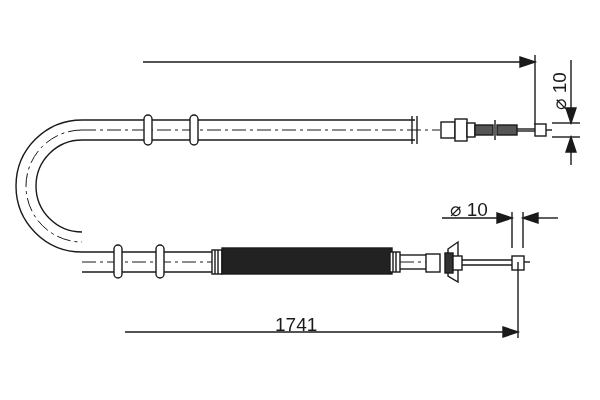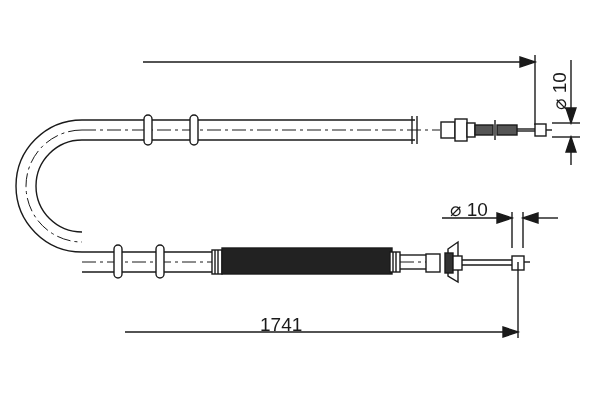--- a/index.html
+++ b/index.html
@@ -1,21 +1,21 @@
 <!DOCTYPE html>
 <html><head>
 <meta charset="utf-8">
 <style>
   html, body { margin: 0; padding: 0; background: #ffffff; }
   body { width: 600px; height: 400px; overflow: hidden; position: relative; }
   #drawing { position: absolute; left: 0; top: 0; }
   .label-text { position: absolute; font-family: "Liberation Sans", sans-serif; font-size: 19px; color: #1a1a1a; white-space: nowrap; }
   #dia-top { left: 548px; top: 60px; transform-origin: 0 0; transform: rotate(-90deg) translate(-50px, 0); }
   #dia-bottom { left: 450px; top: 198px; }
-  #length-label { left: 260px; top: 314px; }
+  #length-label { left: 275px; top: 314px; }
 </style>
 </head>
 <body>
 
 <svg id="drawing" width="600" height="400" viewBox="0 0 600 400" xmlns="http://www.w3.org/2000/svg">
   <g fill="none" stroke="#1a1a1a" stroke-width="1.4">
 
     <g>
       <line x1="143" y1="62" x2="522" y2="62"></line>
       <polygon points="535,62 520,57 520,67" fill="#1a1a1a"></polygon>

